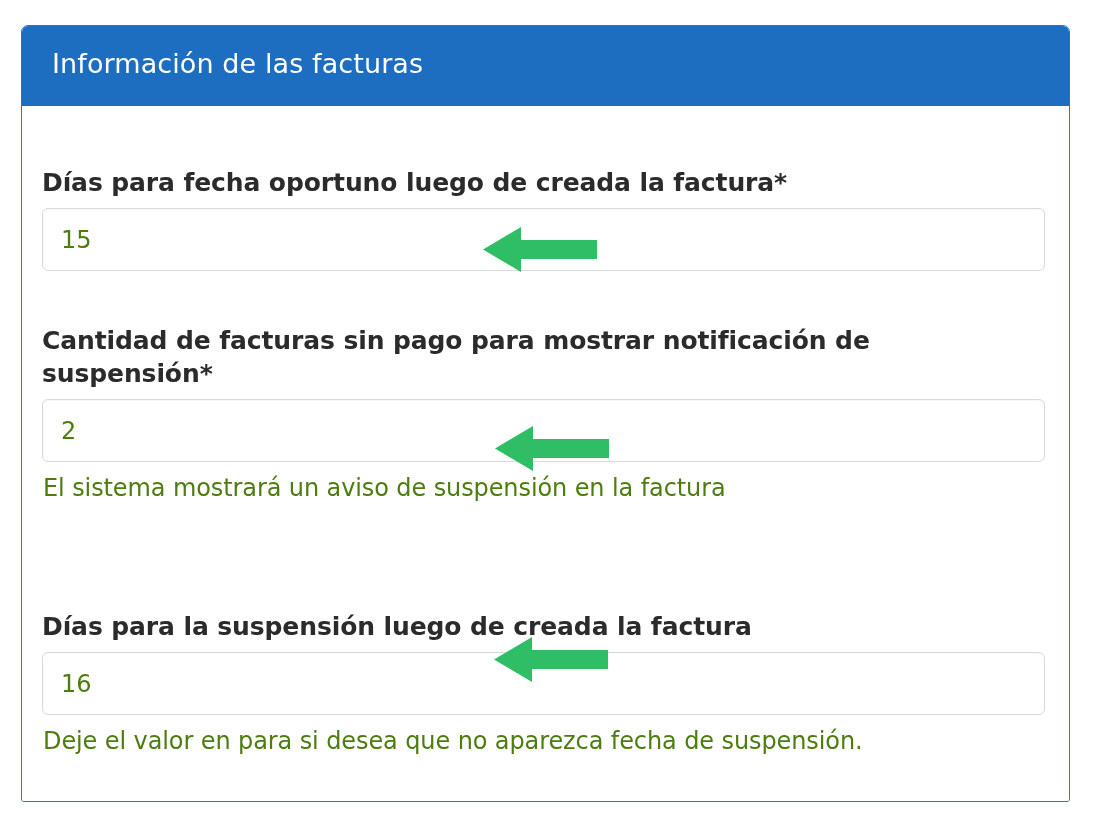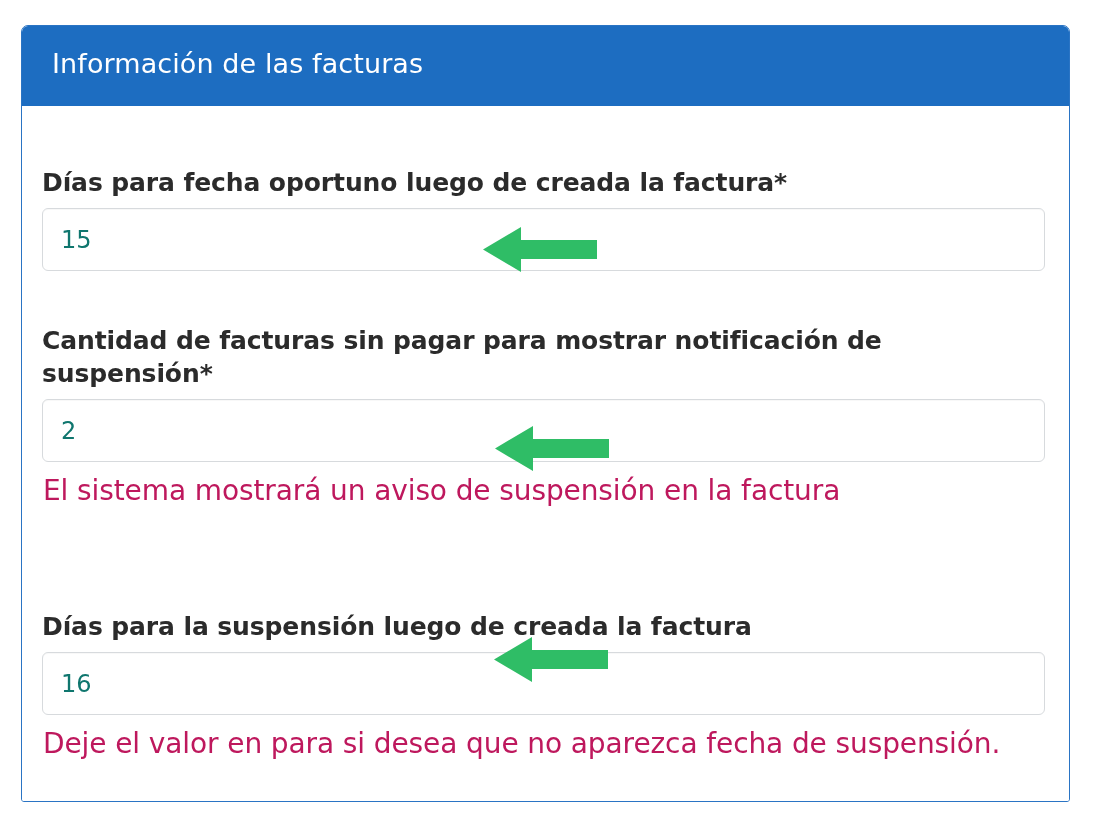--- a/index.html
+++ b/index.html
@@ -80,29 +80,29 @@
   .field-input {
     display: block;
     box-sizing: border-box;
     width: 1003px;
     height: 63px;
     border: 1px solid #d7dadd;
     border-radius: 6px;
     background: #ffffff;
     font-family: "DejaVu Sans", "Liberation Sans", sans-serif;
     font-size: 24px;
-    color: #0f766e;
+    color: #4d7c0f;
     padding: 0 18px;
     outline: none;
     box-shadow: 0 1px 1px rgba(0,0,0,0.03) inset;
   }
 
   .field-help {
-    font-size: 28px;
-    color: #be185d;
+    font-size: 24px;
+    color: #4d7c0f;
     line-height: 1.3;
     margin: 11px 0 0 1px;
     letter-spacing: -0.1px;
   }
 
   
   #group-dias-pago      { top: 60px; }
   #group-cantidad       { top: 218px; }
   #group-dias-suspension{ top: 487px; margin-top: 17px; }
 
@@ -125,21 +125,21 @@
     </div>
 
     <div class="card-body">
 
       <div class="form-group" id="group-dias-pago">
         <div class="field-label">Días para fecha oportuno luego de creada la factura*</div>
         <input class="field-input" type="text" value="15" style="">
       </div>
 
       <div class="form-group" id="group-cantidad">
-        <div class="field-label">Cantidad de facturas sin pagar para mostrar notificación de suspensión*</div>
+        <div class="field-label">Cantidad de facturas sin pago para mostrar notificación de suspensión*</div>
         <input class="field-input" type="text" value="2" style="">
         <div class="field-help">El sistema mostrará un aviso de suspensión en la factura</div>
       </div>
 
       <div class="form-group" id="group-dias-suspension">
         <div class="field-label">Días para la suspensión luego de creada la factura</div>
         <input class="field-input" type="text" value="16" style="">
         <div class="field-help">Deje el valor en para si desea que no aparezca fecha de suspensión.</div>
       </div>
 

